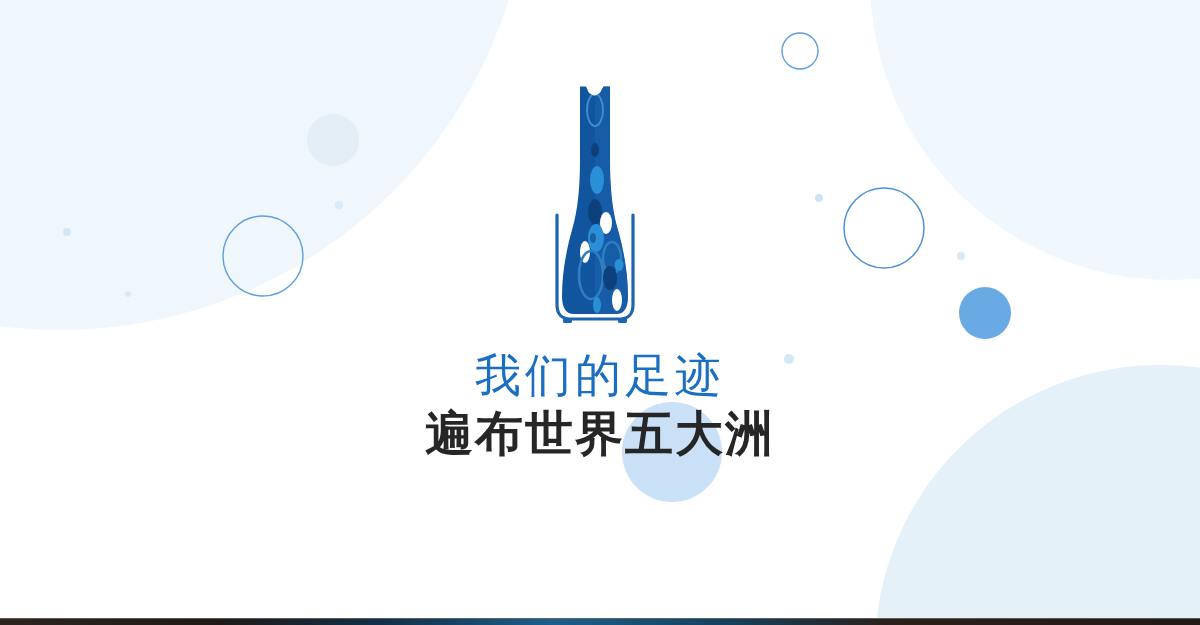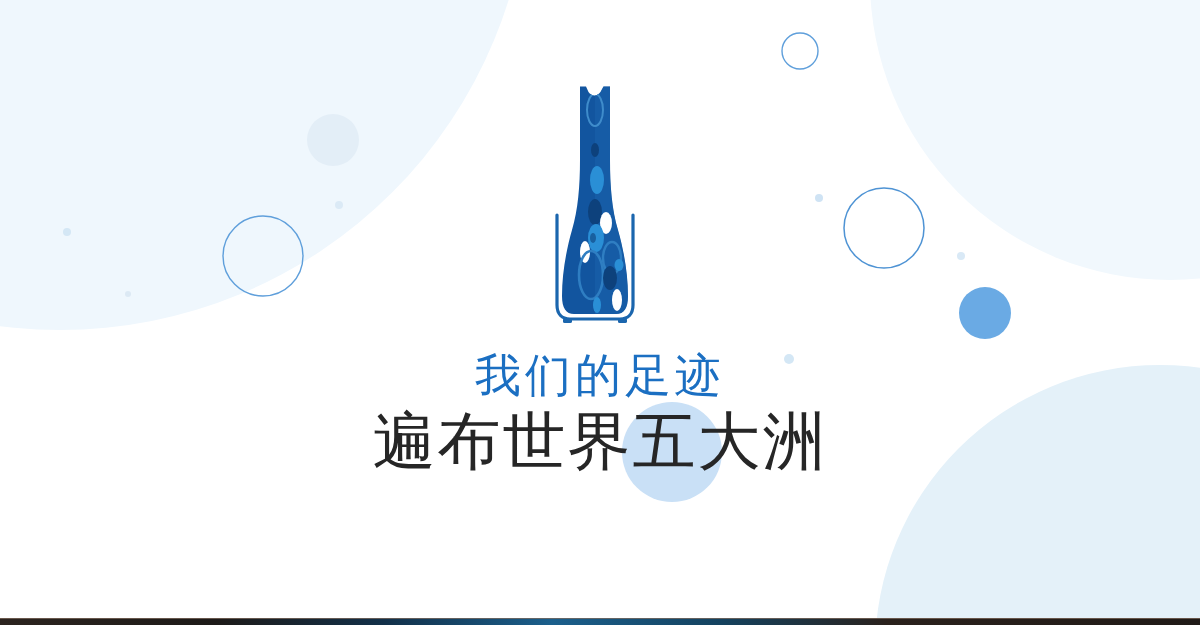--- a/index.html
+++ b/index.html
@@ -43,24 +43,24 @@
   .line1 {
     display: block;
     font-size: 46px;
     letter-spacing: 4px;
     color: #1b6fc2;
     font-weight: 400;
     margin-bottom: 12px;
   }
   .line2 {
     display: block;
-    font-size: 63px;
+    font-size: 48px;
     letter-spacing: 2px;
     color: #262626;
-    font-weight: 400;
+    font-weight: 700;
   }
   #bottom-strip {
     position: absolute;
     left: 0;
     top: 618px;
     width: 1200px;
     height: 7px;
     background: linear-gradient(90deg,#2c241f 0%, #1d1a18 18%, #123049 32%, #1b5f8c 46%, #14425f 60%, #2a211c 74%, #201a17 100%);
   }
   #bottom-strip .hairline {

